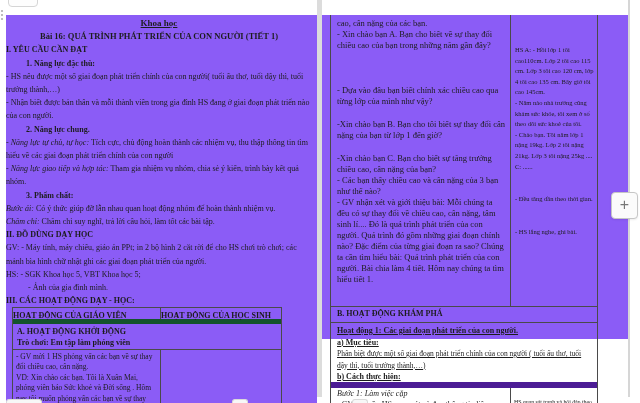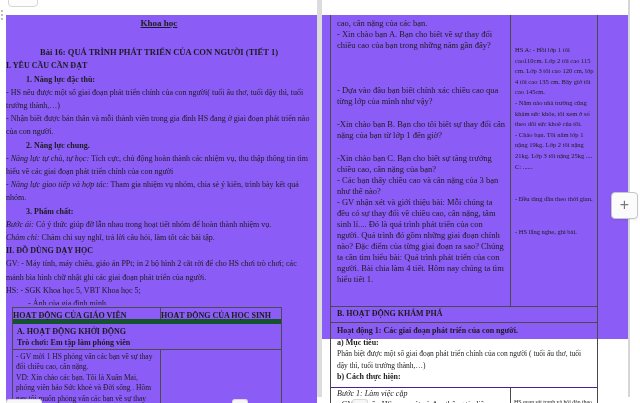--- a/index.html
+++ b/index.html
@@ -6,21 +6,21 @@
   html,body { width:640px; height:403px; background:#ffffff; overflow:hidden; }
   body { font-family:"Liberation Serif","DejaVu Serif",serif; color:#1c1c1c; }
   .viewer { position:relative; width:640px; height:403px; background:#ffffff; }
 
   
   .page { position:absolute; top:15px; background:#8b5cf6; }
   .page1 { left:6px; width:311px; height:397px; }
   .p1-text { position:absolute; left:0; top:2px; width:306px; height:288px; overflow:hidden;
              font-size:8px; line-height:13.2px; }
   .doc-title { text-align:center; font-weight:bold; text-decoration:underline; font-size:9px; }
-  .doc-sub   { text-align:center; font-weight:bold; font-size:8.5px;margin-top:16px; }
+  .doc-sub   { text-align:center; font-weight:bold; font-size:8.5px; }
   .h   { font-weight:bold; }
   .sub { font-weight:bold; text-indent:20px; }
   .it  { font-style:italic; }
   .ind { text-indent:22px; }
 
   .t1 { position:absolute; left:6px; top:292px; width:270px; height:104px;
         border:1px solid #4a4a4a; overflow:hidden; }
   .t1-head { display:flex; border-bottom:5px solid #14532d; font-weight:bold;
              text-align:left; font-size:8px; line-height:15px; height:16px; }
   .t1-head .c1 { width:148px; border-right:1px solid #4a4a4a; }
@@ -43,22 +43,22 @@
         border-bottom:1px solid #4a4a4a; overflow:hidden; }
   .t2-row1 { display:flex; height:292px; border-bottom:1px solid #4a4a4a; }
   .t2-row1 .c1 { width:180px; border-right:1px solid #4a4a4a; padding:3px 5px 0 6px;
                  font-size:8.5px; line-height:11px; overflow:hidden; }
   .t2-row1 .c2 { flex:1; padding:30px 3px 0 4px; font-size:6.5px; line-height:10.6px; overflow:hidden; }
   .mt-a { margin-top:34px; }
   .mt-b { margin-top:12px; }
   .mt-c { margin-top:22px; }
   .t2-rowB { height:16px; border-bottom:1px solid #4a4a4a; font-weight:bold;
              font-size:8px; padding:2px 0 0 6px; }
-  .t2-rowAct { height:65px; border-bottom:1px solid #4c1d95; padding:2px 4px 0 6px;
-               line-height:11.5px; font-size:7.5px; overflow:hidden; }
+  .t2-rowAct { height:65px; border-bottom:6px solid #4c1d95; padding:2px 4px 0 6px;
+               line-height:11.5px; font-size:7.5px; overflow:hidden;text-decoration:underline; }
   .t2-rowAct .b { font-weight:bold; font-size:8px; }
   .t2-rowStep { display:flex; height:22px; }
   .t2-rowStep .c1 { width:180px; border-right:1px solid #4a4a4a; padding:1px 4px 0 6px;
                     font-size:8px; line-height:10.5px; overflow:hidden; }
   .t2-rowStep .c2 { flex:1; padding:11px 1px 0 3px; font-size:6px; letter-spacing:-0.1px;
                     white-space:nowrap; overflow:hidden; }
 
   
   .zoom-btn { position:absolute; left:611px; top:192px; width:27px; height:27px;
               border:1px solid #c6c6c6; border-radius:4px; background:#fbfbfb; color:#777;
@@ -89,21 +89,21 @@
       <div class="doc-title">Khoa học</div>
       <div class="doc-sub">Bài 16: QUÁ TRÌNH PHÁT TRIỂN CỦA CON NGƯỜI (TIẾT 1)</div>
       <div class="h">I. YÊU CẦU CẦN ĐẠT</div>
       <div class="sub">1. Năng lực đặc thù:</div>
       <p>- HS nêu được một số giai đoạn phát triển chính của con người( tuổi ấu thơ, tuổi dậy thì, tuổi trưởng thành,…)</p>
       <p>- Nhận biết được bản thân và mỗi thành viên trong gia đình HS đang ở giai đoạn phát triển nào của con người.</p>
       <div class="sub">2. Năng lực chung.</div>
       <p><span class="it">- Năng lực tự chủ, tự học:</span><span> Tích cực, chủ động hoàn thành các nhiệm vụ, thu thập thông tin tìm hiểu về các giai đoạn phát triển chính của con người</span></p>
       <p><span class="it">- Năng lực giao tiếp và hợp tác:</span><span> Tham gia nhiệm vụ nhóm, chia sẻ ý kiến, trình bày kết quả nhóm.</span></p>
       <div class="sub">3. Phẩm chất:</div>
-      <p><span class="it">Bước ái:</span><span> Có ý thức giúp đỡ lẫn nhau trong hoạt tiết nhóm để hoàn thành nhiệm vụ.</span></p>
+      <p><span class="it">Bước ái:</span><span> Có ý thức giúp đỡ lẫn nhau quan hoạt động nhóm để hoàn thành nhiệm vụ.</span></p>
       <p><span class="it">Chăm chỉ:</span><span> Chăm chỉ suy nghĩ, trả lời câu hỏi, làm tốt các bài tập.</span></p>
       <div class="h">II. ĐỒ DÙNG DẠY HỌC</div>
       <p>GV: - Máy tính, máy chiếu, giáo án PPt; in 2 bộ hình 2 cắt rời để cho HS chơi trò chơi; các mảnh bìa hình chữ nhật ghi các giai đoạn phát triển của người.</p>
       <p>HS: - SGK Khoa học 5,  VBT Khoa học 5;</p>
       <p class="ind">-   Ảnh của gia đình mình.</p>
       <div class="h">III. CÁC HOẠT ĐỘNG DẠY - HỌC:</div>
     </div>
 
     <div class="t1">
       <div class="t1-head">

